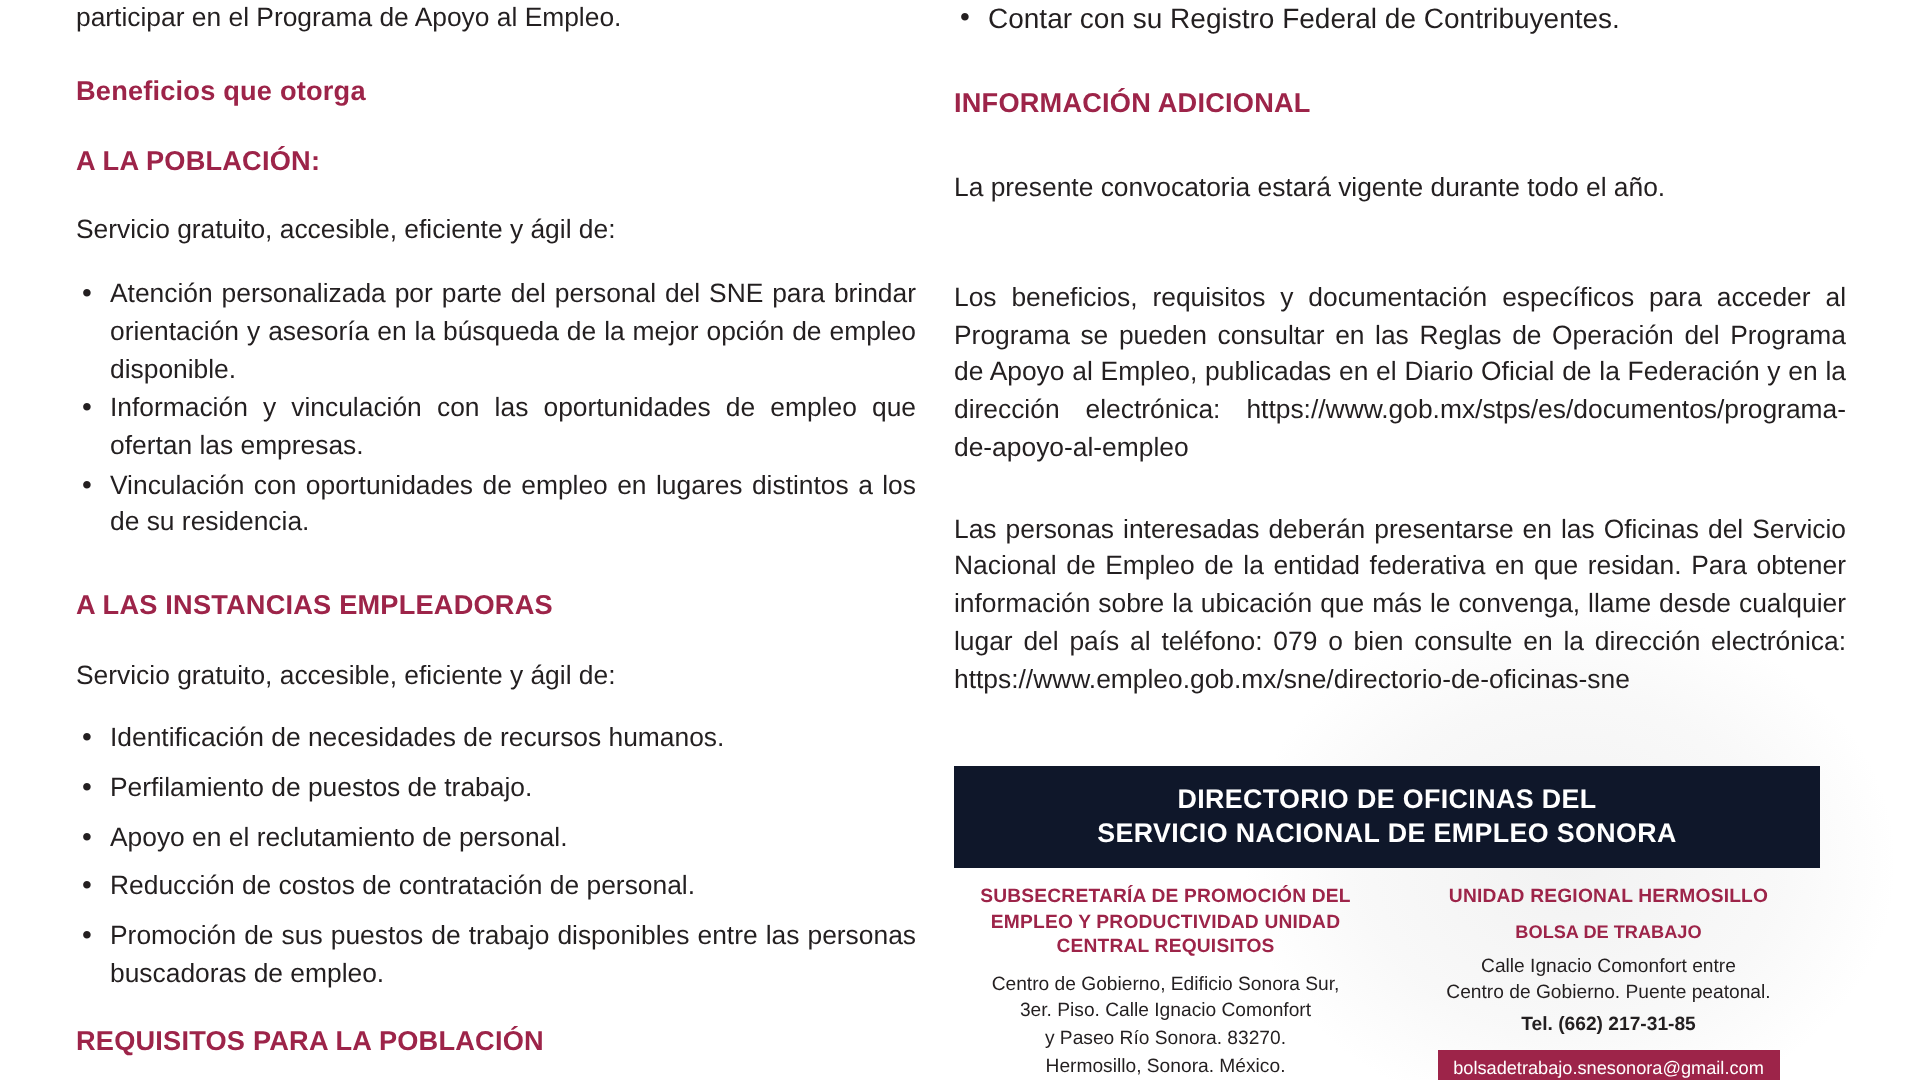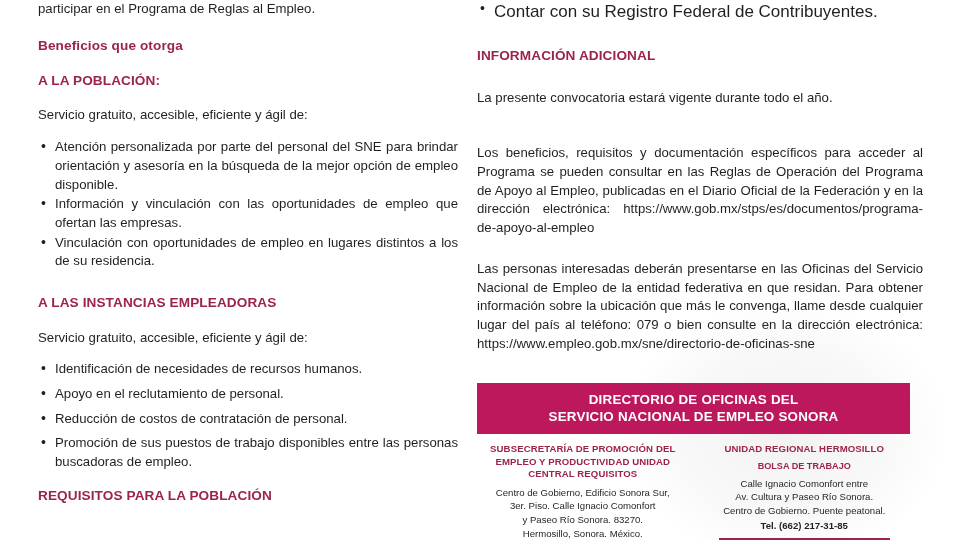--- a/index.html
+++ b/index.html
@@ -86,42 +86,42 @@
     line-height: 1.42;
   }
   ul.bullets.spaced li {
     margin-bottom: 6px;
   }
 
   
   .r-bullet {
     position: relative;
     padding-left: 17px;
-    font-size: 17px;
+    font-size: 14px;
     line-height: 1.42;
     margin: 0 0 22px 0;
   }
   .r-bullet::before {
     content: "•";
     position: absolute;
     left: 3px;
     top: -1px;
     font-size: 14px;
   }
 
   
   .directory {
     position: absolute;
     left: 477px;
     top: 383px;
     width: 433px;
     z-index: 3;
   }
   .dir-header {
-    background: #be185d;
+    background: #0f172a;
     color: #ffffff;
     text-align: center;
     font-weight: bold;
     font-size: 13.4px;
     line-height: 1.28;
     padding: 8px 6px 9px 6px;
     letter-spacing: 0.2px;
   }
   .dir-body {
     display: flex;
@@ -173,40 +173,41 @@
 </style>
 </head>
 <body>
 
 <div class="page">
 
   <div class="watermark"></div>
 
   <div class="col col-left">
 
-    <p class="para para-top">participar en el Programa de Reglas al Empleo.</p>
+    <p class="para para-top">participar en el Programa de Apoyo al Empleo.</p>
 
     <p class="heading-red">Beneficios que otorga</p>
 
     <p class="heading-red">A LA POBLACIÓN:</p>
 
     <p class="para">Servicio gratuito, accesible, eficiente y ágil de:</p>
 
     <ul class="bullets">
       <li>Atención personalizada por parte del personal del SNE para brindar orientación y asesoría en la búsqueda de la mejor opción de empleo disponible.</li>
       <li>Información y vinculación con las oportunidades de empleo que ofertan las empresas.</li>
       <li>Vinculación con oportunidades de empleo en lugares distintos a los de su residencia.</li>
     </ul>
 
     <p class="heading-red" style="margin-top:22px;">A LAS INSTANCIAS EMPLEADORAS</p>
 
     <p class="para">Servicio gratuito, accesible, eficiente y ágil de:</p>
 
     <ul class="bullets spaced">
       <li>Identificación de necesidades de recursos humanos.</li>
+      <li>Perfilamiento de puestos de trabajo.</li>
       <li>Apoyo en el reclutamiento de personal.</li>
       <li>Reducción de costos de contratación de personal.</li>
       <li>Promoción de sus puestos de trabajo disponibles entre las personas buscadoras de empleo.</li>
     </ul>
 
     <p class="heading-red" style="">REQUISITOS PARA LA POBLACIÓN</p>
   </div>
 
   <div class="col col-right">
 
@@ -237,21 +238,20 @@
           <div>Hermosillo, Sonora. México.</div>
         </div>
 
       </div>
 
       <div class="dir-col">
         <div class="title">UNIDAD REGIONAL HERMOSILLO</div>
         <div class="sub">BOLSA DE TRABAJO</div>
         <div class="lines">
           <div>Calle Ignacio Comonfort entre</div>
-          <div>Av. Cultura y Paseo Río Sonora.</div>
           <div>Centro de Gobierno. Puente peatonal.</div>
         </div>
         <div class="tel">Tel. (662) 217-31-85</div>
         <div class="email-badge">bolsadetrabajo.snesonora@gmail.com</div>
       </div>
 
     </div>
   </div>
 
 </div>

